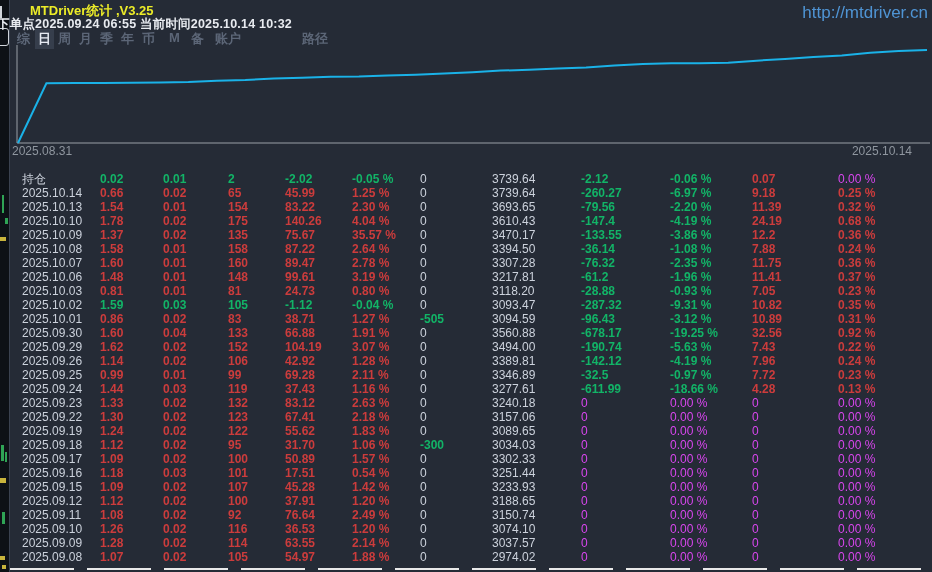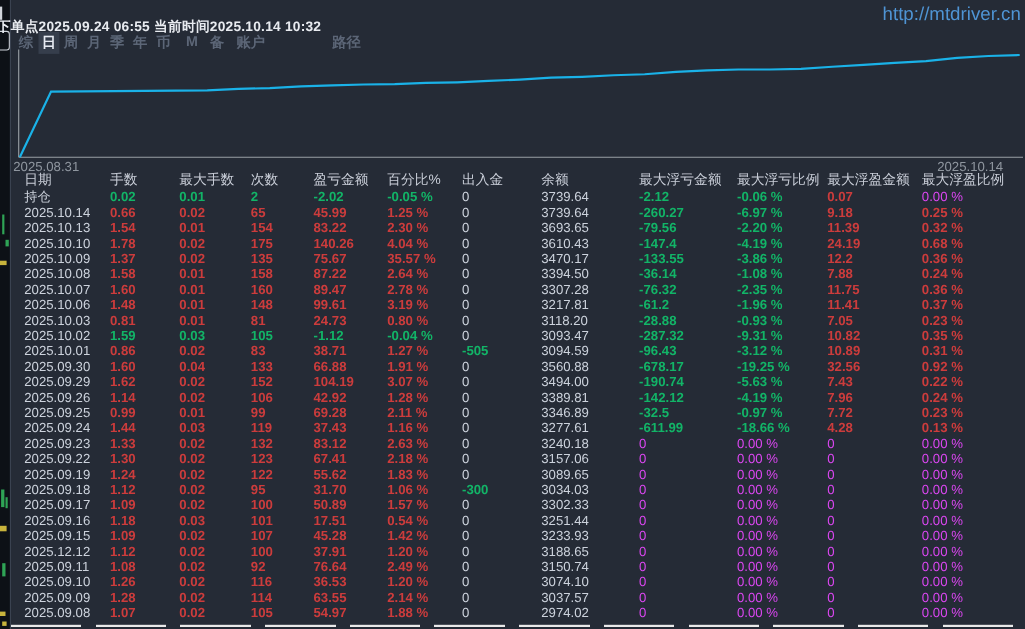--- a/index.html
+++ b/index.html
@@ -56,20 +56,21 @@
     <div class="mark" style="left:1px;top:445px;width:3px;height:16px;background:#2fa455;"></div>
     <div class="mark" style="left:5px;top:452px;width:2px;height:10px;background:#2fa455;"></div>
     <div class="mark" style="left:0;top:478px;width:6px;height:5px;background:#c8b43c;"></div>
     <div class="mark" style="left:2px;top:512px;width:3px;height:12px;background:#2fa455;"></div>
     <div class="mark" style="left:0;top:556px;width:5px;height:4px;background:#c8b43c;"></div>
     <div class="mark" style="left:2px;top:565px;width:4px;height:4px;background:#c8b43c;"></div>
     <div class="mark" style="left:-5px;top:28px;width:12px;height:16px;border:1.5px solid #cfd4da;border-radius:3px;background:transparent;"></div>
   </div>
   <div id="divider"></div>
 
+  <div id="title" class="hline">MTDriver统计 ,V3.25</div>
   <div id="url" class="hline">http://mtdriver.cn</div>
   <div id="infoline" class="hline">下单点2025.09.24 06:55    当前时间2025.10.14 10:32</div>
 
   <span class="tab" style="left:14px">综</span>
   <span class="tab selected" style="left:35px">日</span>
   <span class="tab" style="left:55px">周</span>
   <span class="tab" style="left:76px">月</span>
   <span class="tab" style="left:97px">季</span>
   <span class="tab" style="left:118px">年</span>
   <span class="tab" style="left:139px">币</span>
@@ -79,34 +80,20 @@
   <span class="tab" style="left:299px">路径</span>
 
   <svg id="chart" viewBox="0 0 922 112" preserveAspectRatio="none">
     <line id="y-axis" x1="7" y1="1" x2="7" y2="99" stroke="#9aa0a6" stroke-width="1"></line>
     <line id="x-axis" x1="7" y1="99" x2="920" y2="99" stroke="#9aa0a6" stroke-width="1"></line>
     <polyline id="equity-line" fill="none" stroke="#1ab2e8" stroke-width="2" points="8.0,99.0 36.4,39.3 64.8,39.1 93.2,38.9 121.6,38.7 150.0,38.4 178.4,38.1 206.8,36.8 235.3,36.1 263.7,34.5 292.1,33.7 320.5,32.8 348.9,32.5 377.3,31.4 405.7,30.8 434.1,29.6 462.5,28.3 490.9,26.6 519.3,25.8 547.7,24.4 576.1,23.5 604.5,21.4 632.9,20.0 661.3,19.2 689.8,19.2 718.2,18.7 746.6,16.7 775.0,14.9 803.4,13.1 831.8,11.5 860.2,8.7 888.6,6.9 917.0,6.0"></polyline>
   </svg>
   <div id="axis-start" class="axis-label">2025.08.31</div>
   <div id="axis-end" class="axis-label">2025.10.14</div>
 
-  <div id="thead">
-      <span class="hcell col0">日期</span>
-      <span class="hcell col1">手数</span>
-      <span class="hcell col2">最大手数</span>
-      <span class="hcell col3">次数</span>
-      <span class="hcell col4">盈亏金额</span>
-      <span class="hcell col5">百分比%</span>
-      <span class="hcell col6">出入金</span>
-      <span class="hcell col7">余额</span>
-      <span class="hcell col8">最大浮亏金额</span>
-      <span class="hcell col9">最大浮亏比例</span>
-      <span class="hcell col10">最大浮盈金额</span>
-      <span class="hcell col11">最大浮盈比例</span>
-    </div>
   <div id="tbody">
       <div class="trow" style="top: 0px;">
         <span class="cell col0 c-white">持仓</span>
         <span class="cell col1 c-green">0.02</span>
         <span class="cell col2 c-green">0.01</span>
         <span class="cell col3 c-green">2</span>
         <span class="cell col4 c-green">-2.02</span>
         <span class="cell col5 c-green">-0.05 %</span>
         <span class="cell col6 c-white">0</span>
         <span class="cell col7 c-white">3739.64</span>
@@ -417,21 +404,21 @@
         <span class="cell col4 c-red">45.28</span>
         <span class="cell col5 c-red">1.42 %</span>
         <span class="cell col6 c-white">0</span>
         <span class="cell col7 c-white">3233.93</span>
         <span class="cell col8 c-dim">0</span>
         <span class="cell col9 c-dim">0.00 %</span>
         <span class="cell col10 c-dim">0</span>
         <span class="cell col11 c-dim">0.00 %</span>
       </div>
       <div class="trow" style="top: 322px;">
-        <span class="cell col0 c-white">2025.12.12</span>
+        <span class="cell col0 c-white">2025.09.12</span>
         <span class="cell col1 c-red">1.12</span>
         <span class="cell col2 c-red">0.02</span>
         <span class="cell col3 c-red">100</span>
         <span class="cell col4 c-red">37.91</span>
         <span class="cell col5 c-red">1.20 %</span>
         <span class="cell col6 c-white">0</span>
         <span class="cell col7 c-white">3188.65</span>
         <span class="cell col8 c-dim">0</span>
         <span class="cell col9 c-dim">0.00 %</span>
         <span class="cell col10 c-dim">0</span>

